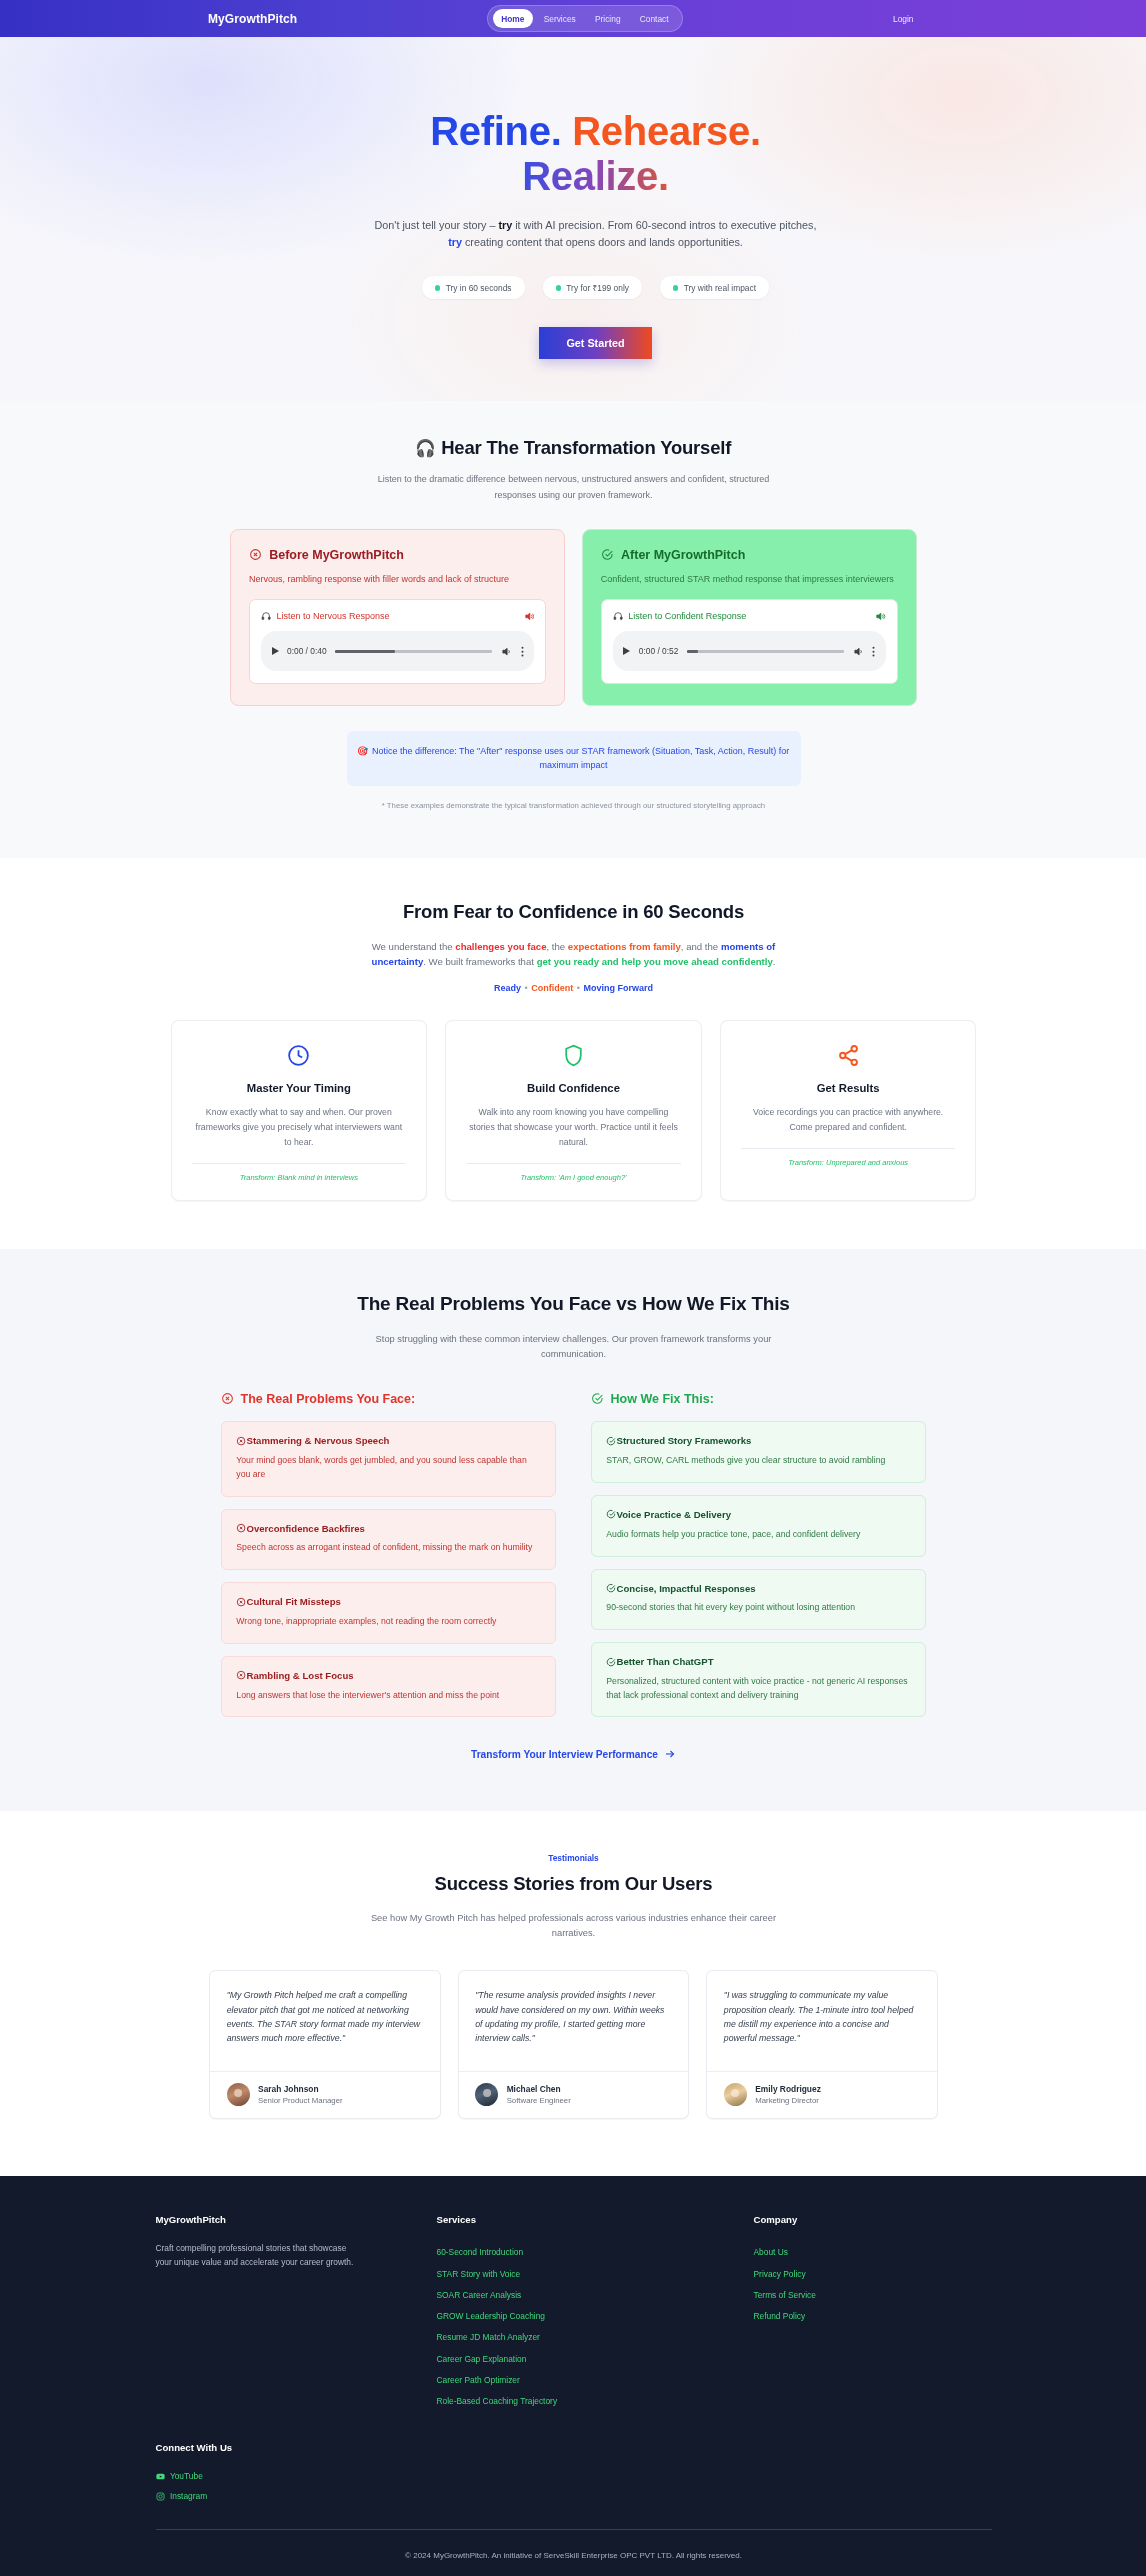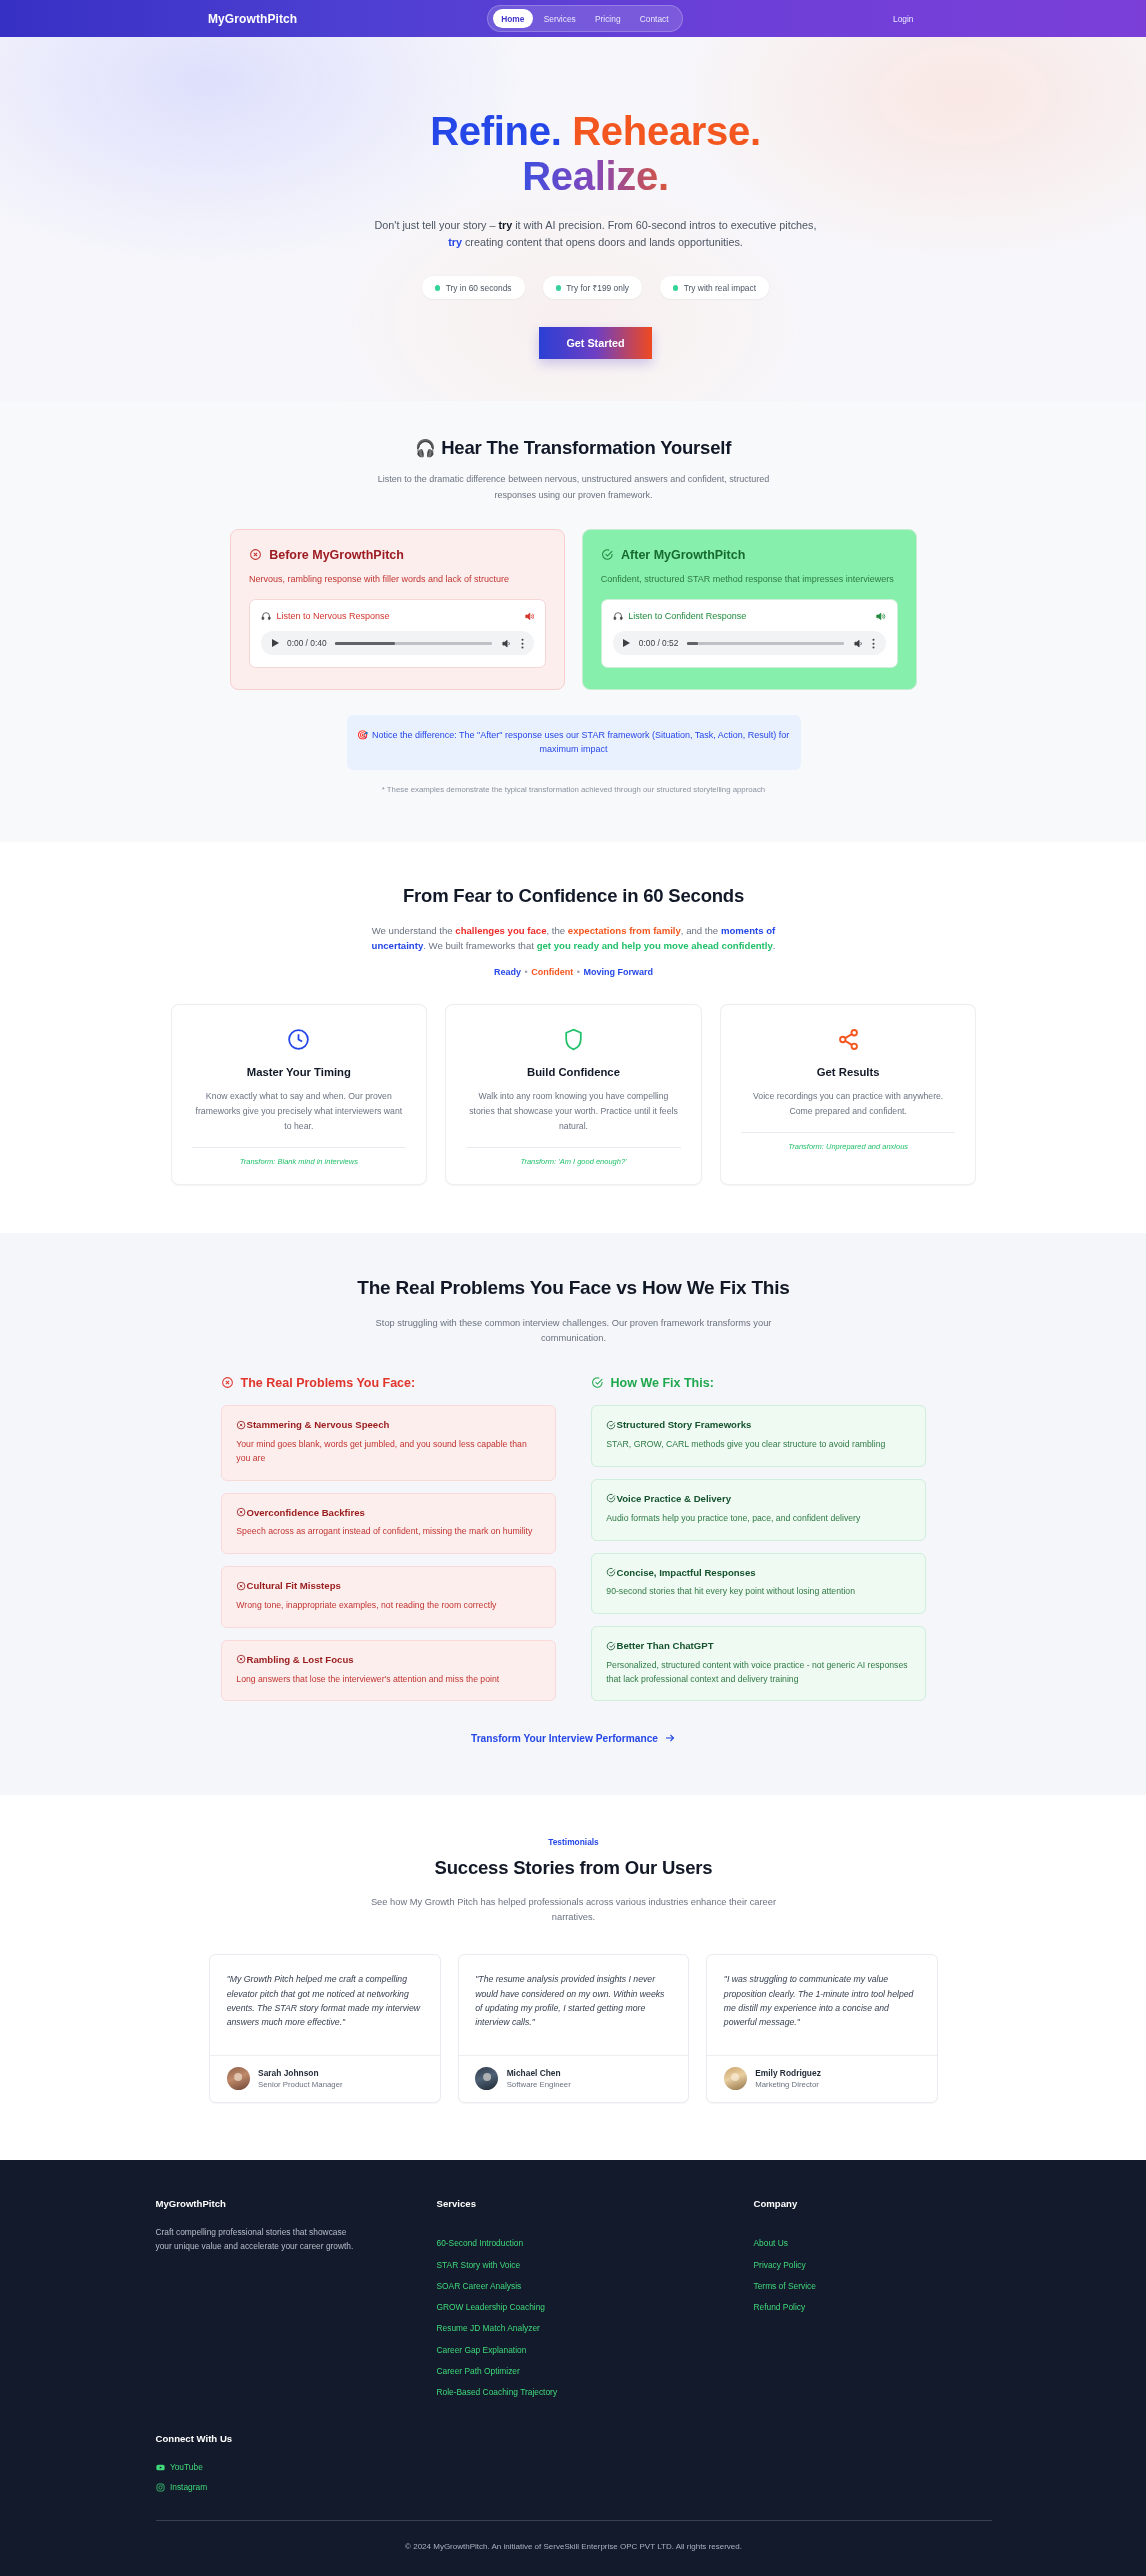--- a/index.html
+++ b/index.html
@@ -197,21 +197,21 @@
   .ab-card.after  .player-box { border: 0.6px solid #cdeed8; }
   .player-title {
     display: flex; align-items: center; justify-content: space-between;
     font-size: 9px; font-weight: 500;
   }
   .player-title .pt-left { display: flex; align-items: center; gap: 5.4px; }
   .ab-card.before .player-title { color: #d3342c; }
   .ab-card.after  .player-title { color: #1f8a3d; }
   .audio-bar {
     margin-top: 9.6px;
-    height: 24px;
+    height: 40px;
     background: #f1f3f4;
     border-radius: 15.5px;
     display: flex;
     align-items: center;
     padding: 0 10.8px;
     gap: 8.4px;
   }
   .play-tri {
     width: 0; height: 0;
     border-left: 7.2px solid #3c4043;
@@ -380,21 +380,21 @@
   
   .footer {
     background: #131a2b;
     color: #e5e7eb;
     padding: 38px 0 0;
   }
   .footer-inner { width: 836px; margin: 0 auto; }
   .fgrid { display: grid; grid-template-columns: 257px 293px 1fr; gap: 24px; }
   .fcol h4 { font-size: 9.6px; font-weight: 700; color: #ffffff; }
   .fcol p.about { margin-top: 15.5px; font-size: 8.4px; line-height: 1.76; color: #b7bdc9; width: 203px; }
-  .flinks { margin-top: 29px; display: flex; flex-direction: column; gap: 11.3px; }
+  .flinks { margin-top: 22px; display: flex; flex-direction: column; gap: 11.3px; }
   .flinks a { font-size: 8.4px; color: #3fd97a; text-decoration: none; }
   .connect { margin-top: 36px; }
   .connect h4 { font-size: 9.6px; font-weight: 700; color: #ffffff; }
   .social { margin-top: 18px; display: flex; flex-direction: column; gap: 10.2px; }
   .social a { display: flex; align-items: center; gap: 5.4px; color: #3fd97a; font-size: 8.4px; text-decoration: none; }
   .footer-divider { margin-top: 27.5px; height: 0.6px; background: #39414f; }
   .copyright {
     padding: 21.5px 0 26px;
     text-align: center;
     font-size: 8px;

